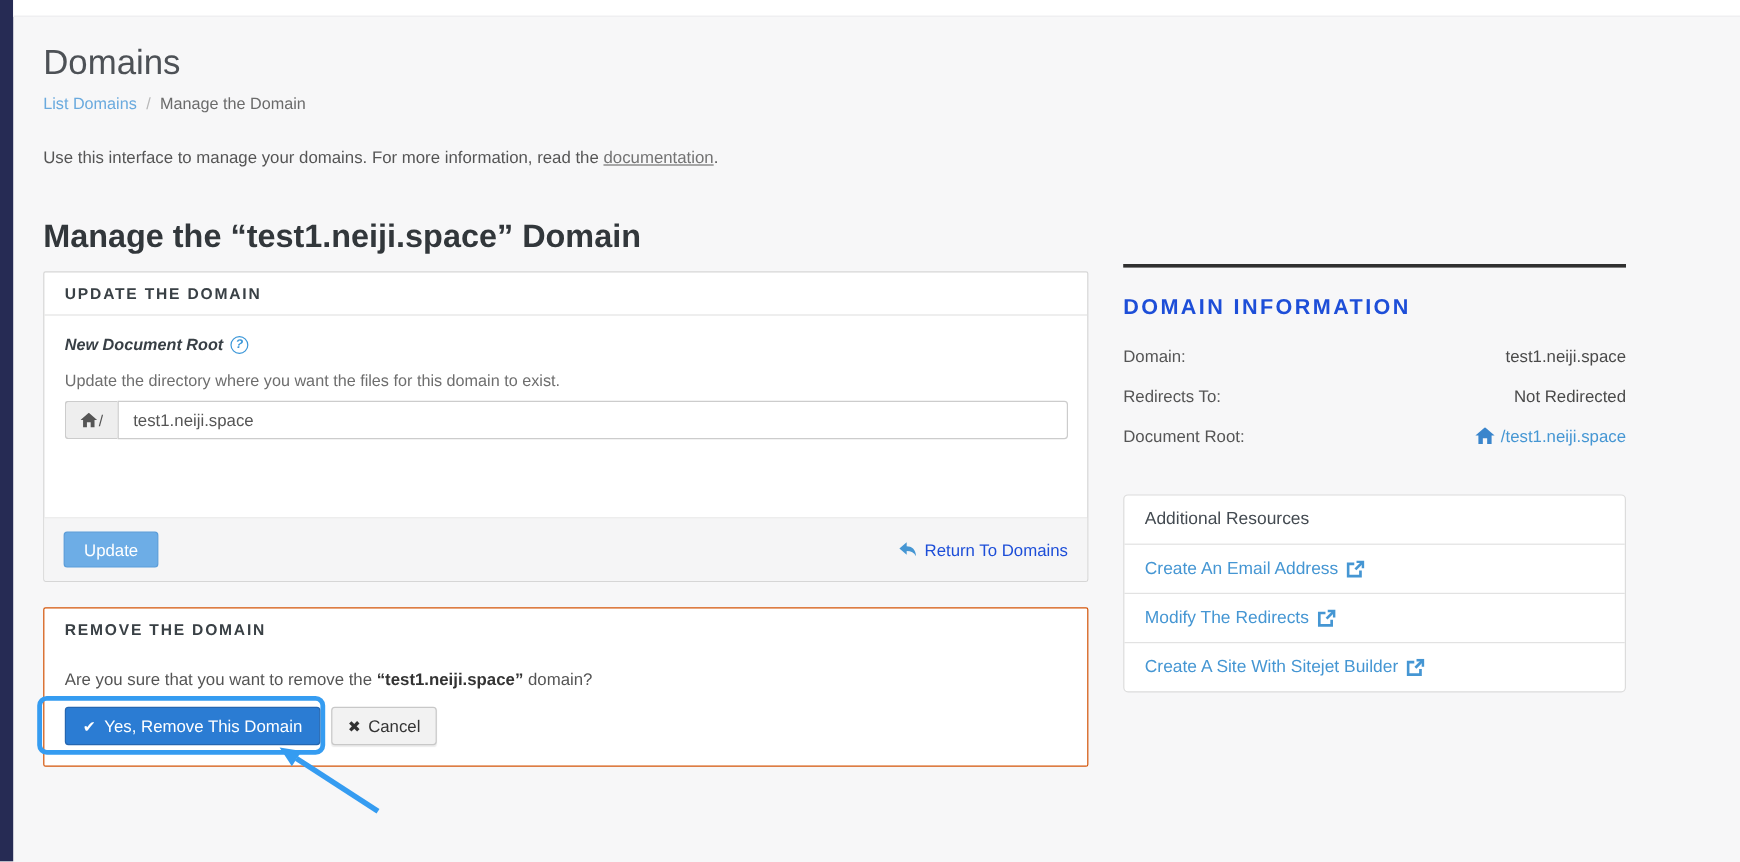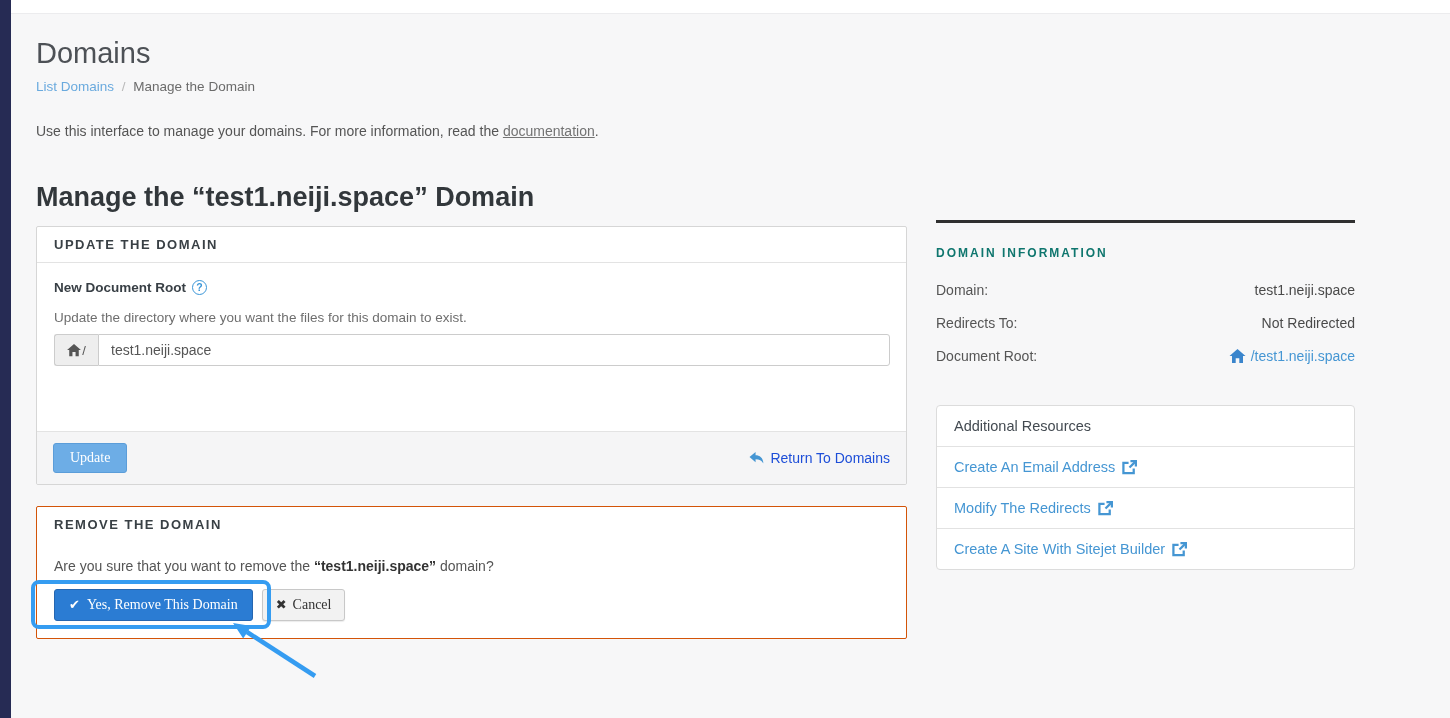--- a/index.html
+++ b/index.html
@@ -31,21 +31,21 @@
   .manage-heading { font-size:27px; font-weight:600; color:#32373b; line-height:32px; }
 
   .panel { background:#fff; border:1px solid #d6d6d6; border-radius:2px; margin-top:13px; }
   .panel-header {
     padding:10px 17px; font-size:13px; font-weight:bold;
     letter-spacing:1.5px; color:#394045;
   }
   .panel-header.bordered { border-bottom:1px solid #e3e3e3; }
   .panel-body { padding:17px; }
 
-  .field-label { font-size:13.5px; font-weight:bold; color:#383f45; display:flex; align-items:flex-start; }
+  .field-label { font-size:13.5px; font-weight:bold; color:#383f45; display:flex; align-items:flex-start;font-style:italic; }
   .help-icon {
     display:inline-block; width:15px; height:15px; margin-left:6px;
     border:1.5px solid #3a96d8; border-radius:50%; color:#3a96d8;
     font-size:10.5px; line-height:12px; text-align:center; font-weight:bold; cursor:pointer;
   }
   .field-help { margin-top:15px; font-size:13.5px; color:#6e6e6e; }
 
   .input-group { display:flex; margin-top:9px; margin-bottom:48px; height:32px; width:836px; }
   .input-addon {
     width:44px; background:#eeeeee; border:1px solid #cccccc; border-right:none;
@@ -56,21 +56,21 @@
   .doc-root-input {
     flex:1; border:1px solid #cccccc; border-radius:0 3px 3px 0;
     padding:6px 12px; font-size:14px; color:#555;
     font-family:"Liberation Sans","DejaVu Sans",sans-serif; outline:none; background:#fff;
   }
 
   .panel-footer {
     background:#f5f5f6; border-top:1px solid #e3e3e3; padding:11px 16px;
     display:flex; justify-content:space-between; align-items:center; border-radius:0 0 2px 2px;
   }
-  .btn { font-family:Liberation Serif, serif; font-size:14px; border-radius:3px; cursor:pointer; }
+  .btn { font-family:Liberation Sans, sans-serif; font-size:14px; border-radius:3px; cursor:pointer; }
   .btn-update {
     background:#6dade6; border:1px solid #5b9dd9; color:#ffffff; padding:6px 16px;
   }
   .link-blue { color:#1d4ed8; text-decoration:none; font-size:14px; cursor:pointer; display:inline-flex; align-items:center; }
   .return-link svg { margin-right:6px; }
 
   .panel-danger { border:1px solid #d35408; margin-top:21px; }
   .confirm-text { font-size:14px; color:#555; margin-top:8px; }
   .confirm-text b { color:#333; }
   .btn-row { display:flex; align-items:flex-start; margin-top:15px; position:relative; }
@@ -84,21 +84,21 @@
     margin-left:9px; box-shadow:0 1px 1px rgba(0,0,0,.08); display:inline-flex; align-items:center;
   }
   .btn-cancel .glyph { margin-right:6px; font-size:13px; }
   .annotation-box {
     position:absolute; top:-9px; left:-23px; bottom:-8px; width:240px;
     border:4px solid #359cf1; border-radius:8px; pointer-events:none;
   }
   .annotation-arrow { position:absolute; left:180px; top:428px; pointer-events:none; }
 
   .sidebar-rule { border-top:3px solid #303030; width:100%; }
-  .sidebar-heading { margin-top:23px; font-size:12px; font-weight:bold; letter-spacing:2px; color:#0f766e; }
+  .sidebar-heading { margin-top:23px; font-size:18px; font-weight:bold; letter-spacing:2px; color:#1d4ed8; }
   .info-rows { margin-top:22px; }
   .info-row { display:flex; justify-content:space-between; align-items:center; margin-bottom:17px; font-size:14px; }
   .info-label { color:#555; }
   .info-value { color:#4a4a4a; text-align:right; }
   .info-value-link { color:#4596d3; text-decoration:none; cursor:pointer; display:inline-flex; align-items:center; font-size:14px; }
   .info-value-link svg { margin-right:5px; }
 
   .list-group { margin-top:41px; background:#fff; border:1px solid #dcdcdc; border-radius:4px; }
   .list-group-item { padding:12px 17px; font-size:14.5px; }
   .list-group-item + .list-group-item { border-top:1px solid #e2e2e2; }

